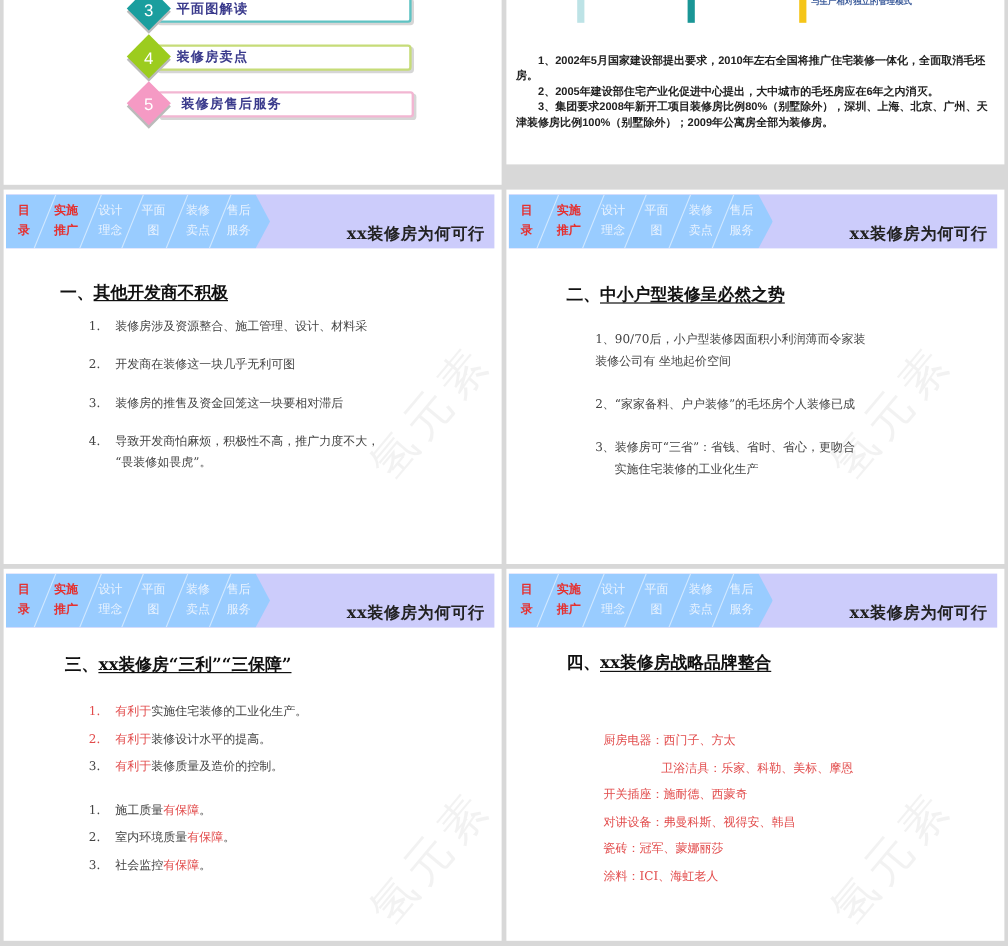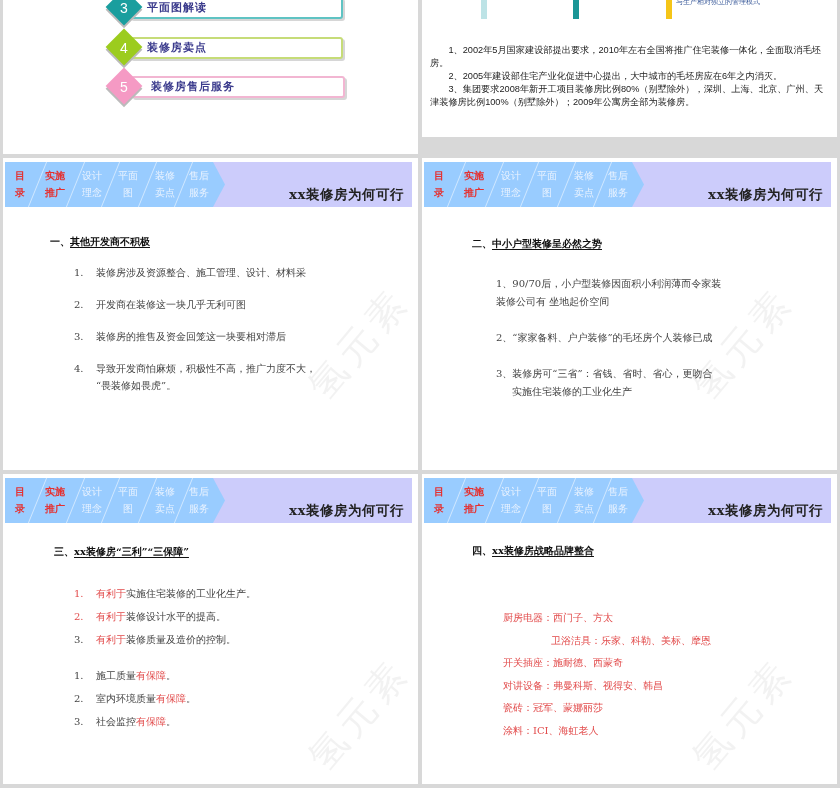--- a/index.html
+++ b/index.html
@@ -2,21 +2,21 @@
 <html><head>
 <meta charset="utf-8">
 <style>
   * { box-sizing: border-box; margin: 0; padding: 0; }
   html, body { width: 840px; height: 788px; background: #d8d8d8; overflow: hidden; }
   body { font-family: "DejaVu Serif", "Liberation Serif", serif; color: #333; position: relative; }
 
   .grid { position: absolute; left: 0; top: 0; width: 840px; height: 788px; }
   .slide { position: absolute; background: #fff; overflow: hidden; }
   #s1 { left: 3px; top: 0; width: 415px; height: 154px; }
-  #s2 { left: 422px; top: 0; width: 415px; height: 137px; }
+  #s2 { left: 422px; top: 0; width: 415px; height: 137px; font-weight: bold; }
   #s3 { left: 3px; top: 158px; width: 415px; height: 312px; }
   #s4 { left: 422px; top: 158px; width: 415px; height: 312px; }
   #s5 { left: 3px; top: 474px; width: 415px; height: 310px; }
   #s6 { left: 422px; top: 474px; width: 415px; height: 310px; }
 
   
   .toc-item { position: absolute; height: 24px; }
   .toc-box { position: absolute; left: 18px; top: 0; width: 214px; height: 22px; border: 2px solid; border-radius: 3px; background: #fff; box-shadow: 2px 2px 0 #d6d6d6; }
   .toc-label { position: absolute; left: 36px; top: 3px; font-size: 11px; color: #3a3a8c; font-weight: bold; letter-spacing: 1px; white-space: nowrap; }
   .toc-diamond { position: absolute; left: 0; top: -3px; width: 26px; height: 26px; transform: rotate(45deg); box-shadow: 2px 2px 0 #bbb; }
@@ -32,21 +32,21 @@
   .hdr { position: absolute; left: 2px; top: 4px; width: 407px; height: 45px; background: #ccccfb; }
   .hdr-left { position: absolute; left: 0; top: 0; width: 220px; height: 45px; background: #99ccff; clip-path: polygon(0 0, 208px 0, 220px 22.5px, 208px 45px, 0 45px); }
   .hdr-col { position: absolute; top: 5px; font-size: 10px; line-height: 17px; font-weight: bold; text-align: center; font-family: "DejaVu Sans", sans-serif; }
   .hdr-col span { display: block; }
   .hdr-col.active { color: #e53030; }
   .hdr-col.muted { color: #eaf3ff; font-weight: normal; }
   .hdr-sep { position: absolute; top: 0; width: 1px; height: 45px; background: rgba(255,255,255,0.55); transform: skewX(-22deg); }
   .hdr-title { position: absolute; right: 8px; top: 24px; font-size: 13.5px; font-weight: bold; color: #222; font-family: "DejaVu Serif", serif; letter-spacing: 0.5px; }
 
   
-  .sec-title { position: absolute; font-size: 10px; font-weight: bold; color: #111; white-space: nowrap; text-align: right; }
+  .sec-title { position: absolute; font-size: 14px; font-weight: bold; color: #111; white-space: nowrap; text-align: right; }
   .sec-title u { text-decoration: underline; text-underline-offset: 2px; }
   .list { position: absolute; font-size: 10px; color: #444; }
   .li { position: relative; padding-left: 22px; line-height: 17px; }
   .li .n { position: absolute; left: 0; top: 0; }
   .red { color: #e24b4b; }
 
   .watermark { position: absolute; font-size: 38px; color: rgba(0,0,0,0.05); transform: rotate(-50deg); font-family: "DejaVu Sans", sans-serif; white-space: nowrap; pointer-events: none; letter-spacing: 6px; }
 </style>
 </head>
 <body>

